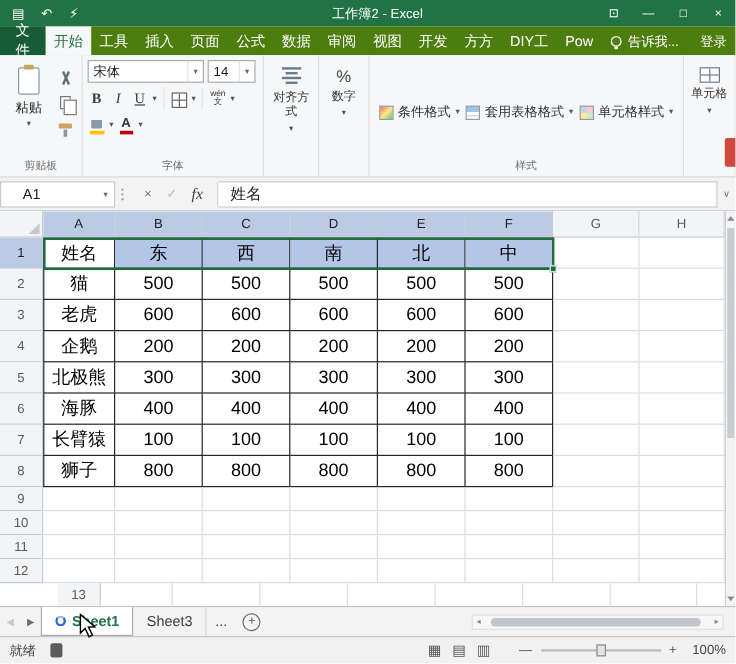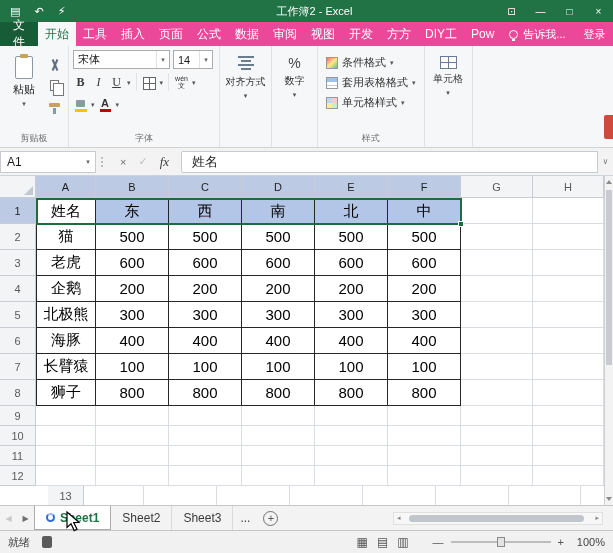--- a/index.html
+++ b/index.html
@@ -7,21 +7,21 @@
   body { font-family:"Liberation Sans","DejaVu Sans",sans-serif; position:relative; overflow:hidden; background:#fff; color:#1a1a1a; }
 
   
   #titlebar { position:absolute; top:0; left:0; right:0; height:22px; background:#217346; color:#fff; display:flex; align-items:center; }
   .tb-left { display:flex; align-items:center; gap:14px; padding-left:10px; font-size:11px; position:relative; z-index:2; }
   .tb-title { position:absolute; left:0; right:0; text-align:center; font-size:11px;padding-left:16px; }
   .tb-ctrls { margin-left:auto; display:flex; height:100%; position:relative; z-index:2; }
   .tb-ctrl { width:29px; display:flex; align-items:center; justify-content:center; font-size:10px; }
 
   
-  #tabrow { position:absolute; top:22px; left:0; right:0; height:24px; background:#ec4899; display:flex; color:#fff; font-size:12px; align-items:stretch; }
+  #tabrow { position:absolute; top:22px; left:0; right:0; height:24px; background:#4d7c0f; display:flex; color:#fff; font-size:12px; align-items:stretch; }
   .file-tab { background:#185C37; padding:0 13px; display:flex; align-items:center; }
   .rtab { padding:0 7px; display:flex; align-items:center; white-space:nowrap; }
   .rtab.active { background:#F6F7F8; color:#217346; }
   .tab-spacer { flex:1; }
   .tellme { display:flex; align-items:center; gap:5px; padding:0 8px; font-size:11px; white-space:nowrap; }
   .bulb { width:9px; height:9px; border:1px solid #fff; border-radius:50%; position:relative; flex-shrink:0; }
   .bulb::after { content:''; position:absolute; left:2px; right:2px; bottom:-3px; height:2px; background:#fff; }
   .signin { padding:0 10px; display:flex; align-items:center; font-size:11px; white-space:nowrap; }
 
   
@@ -70,31 +70,31 @@
   .clabel { font-size:10px; color:#333; line-height:12px; }
   .ic-align div { height:2px; background:#6B7C8F; margin:0 auto 2px; }
   .ic-pct { font-size:14px; color:#444; line-height:15px; }
   .ic-cellsgrid { width:17px; height:13px; border:1px solid #6B7C8F; background:#fff; position:relative; }
   .ic-cellsgrid::before { content:''; position:absolute; left:0; right:0; top:5px; border-top:1px solid #6B7C8F; }
   .ic-cellsgrid::after { content:''; position:absolute; top:0; bottom:0; left:7px; border-left:1px solid #6B7C8F; }
   .ic-mag { width:14px; height:14px; position:relative; }
   .ic-mag::before { content:''; position:absolute; left:1px; top:1px; width:8px; height:8px; border:2px solid #5E6E7E; border-radius:50%; }
   .ic-mag::after { content:''; position:absolute; left:9px; top:9px; width:5px; height:2px; background:#5E6E7E; transform:rotate(45deg); }
 
-  .stylegrp-inner { display:flex; flex-direction:column; gap:5px; padding:5px 4px 0; }
+  .stylegrp-inner { display:flex; flex-direction:row; gap:5px; padding:5px 4px 0; }
   .strow { display:flex; align-items:center; gap:4px; font-size:11px; color:#333; white-space:nowrap; }
   .ic-cf { width:12px; height:12px; background:linear-gradient(135deg,#F8696B 0%,#FFEB84 50%,#63BE7B 100%); border:1px solid #999; }
   .ic-tblstyle { width:12px; height:12px; border:1px solid #999; background:linear-gradient(#9DC3E6 0 4px,#fff 4px); position:relative; }
   .ic-tblstyle::after { content:''; position:absolute; left:0; right:0; top:7px; border-top:1px solid #ccc; }
   .ic-cellstyles { width:12px; height:12px; border:1px solid #999; background:conic-gradient(#FFC7CE 0 25%,#C6EFCE 0 50%,#FFEB9C 0 75%,#BDD7EE 0); }
   .redbadge { position:absolute; right:0; bottom:8px; width:9px; height:24px; background:#CF4A3C; border-radius:2px 0 0 2px; }
 
   
   #fbar { position:absolute; top:148px; left:0; right:0; height:28px; background:#F3F3F3; border-bottom:1px solid #CDD2D8; display:flex; align-items:center; }
-  .namebox { width:96px; height:22px; margin-left:0; background:#fff; border:1px solid #C6CBD1; display:flex; align-items:center; font-size:12px; padding-left:6px; }
+  .namebox { width:96px; height:22px; margin-left:0; background:#fff; border:1px solid #C6CBD1; display:flex; align-items:center; font-size:12px; padding-left:18px; }
   .namebox .arr { margin-left:auto; width:14px; align-self:stretch; display:flex; align-items:center; justify-content:center; font-size:7px; color:#666; }
   .fdots { width:12px; display:flex; flex-direction:column; align-items:center; justify-content:center; gap:2px; height:100%; }
   .fdots i { width:2px; height:2px; background:#ABABAB; border-radius:50%; }
   .fx-btns { display:flex; align-items:center; gap:12px; padding:0 12px; }
   .fxb { font-size:11px; color:#6F6F6F; }
   .fxb.check { color:#BDBDBD; }
   .fxb.fx { font-family:"Liberation Serif",serif; font-style:italic; font-size:13px; color:#3E3E3E; }
   .fdiv { width:1px; height:20px; background:#C9CDD1; margin-right:0; }
   .fcontent { flex:1; height:22px; background:#fff; border:1px solid #C6CBD1; border-left:none; display:flex; align-items:center; font-size:13px; padding-left:10px; }
   .fexpand { width:15px; text-align:center; font-size:8px; color:#777; }
@@ -495,23 +495,20 @@
 
 <div id="sheetbar">
   <span class="nav disabled">◀</span>
   <span class="nav">▶</span>
   <div style="display:flex">
       <div class="stab active">
         <span class="busy"></span>
         <span class="">Sheet1</span>
       </div>
       <div class="stab">
-        <span class="">Sheet2</span>
-      </div>
-      <div class="stab">
         <span class="">Sheet3</span>
       </div>
     </div>
   <span class="more-tabs">...</span>
   <span class="addsheet">+</span>
   <div class="hscroll">
     <span>◂</span>
     <div class="hthumb"></div>
     <span>▸</span>
   </div>

